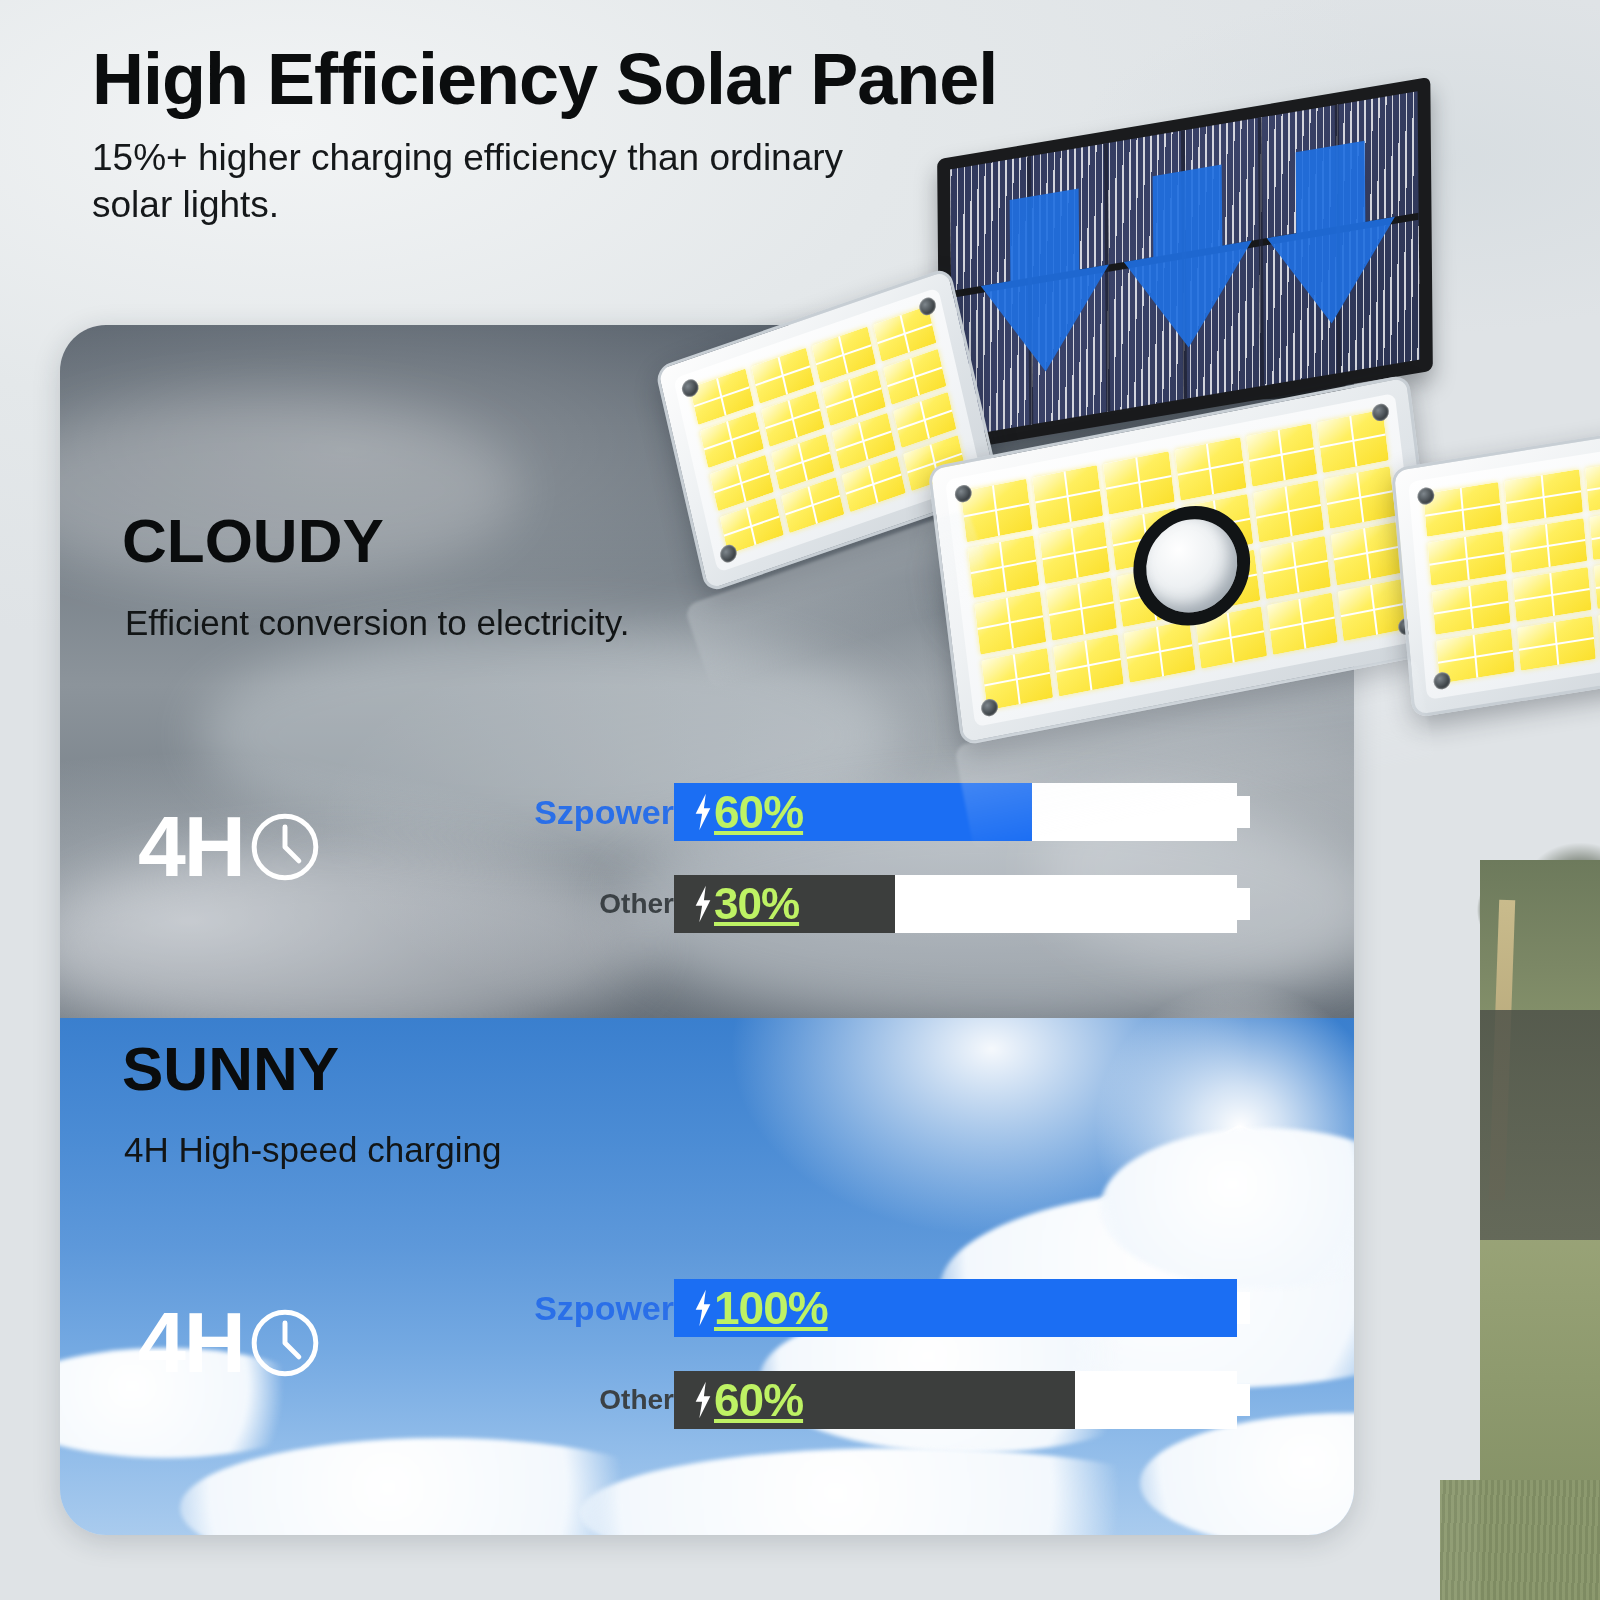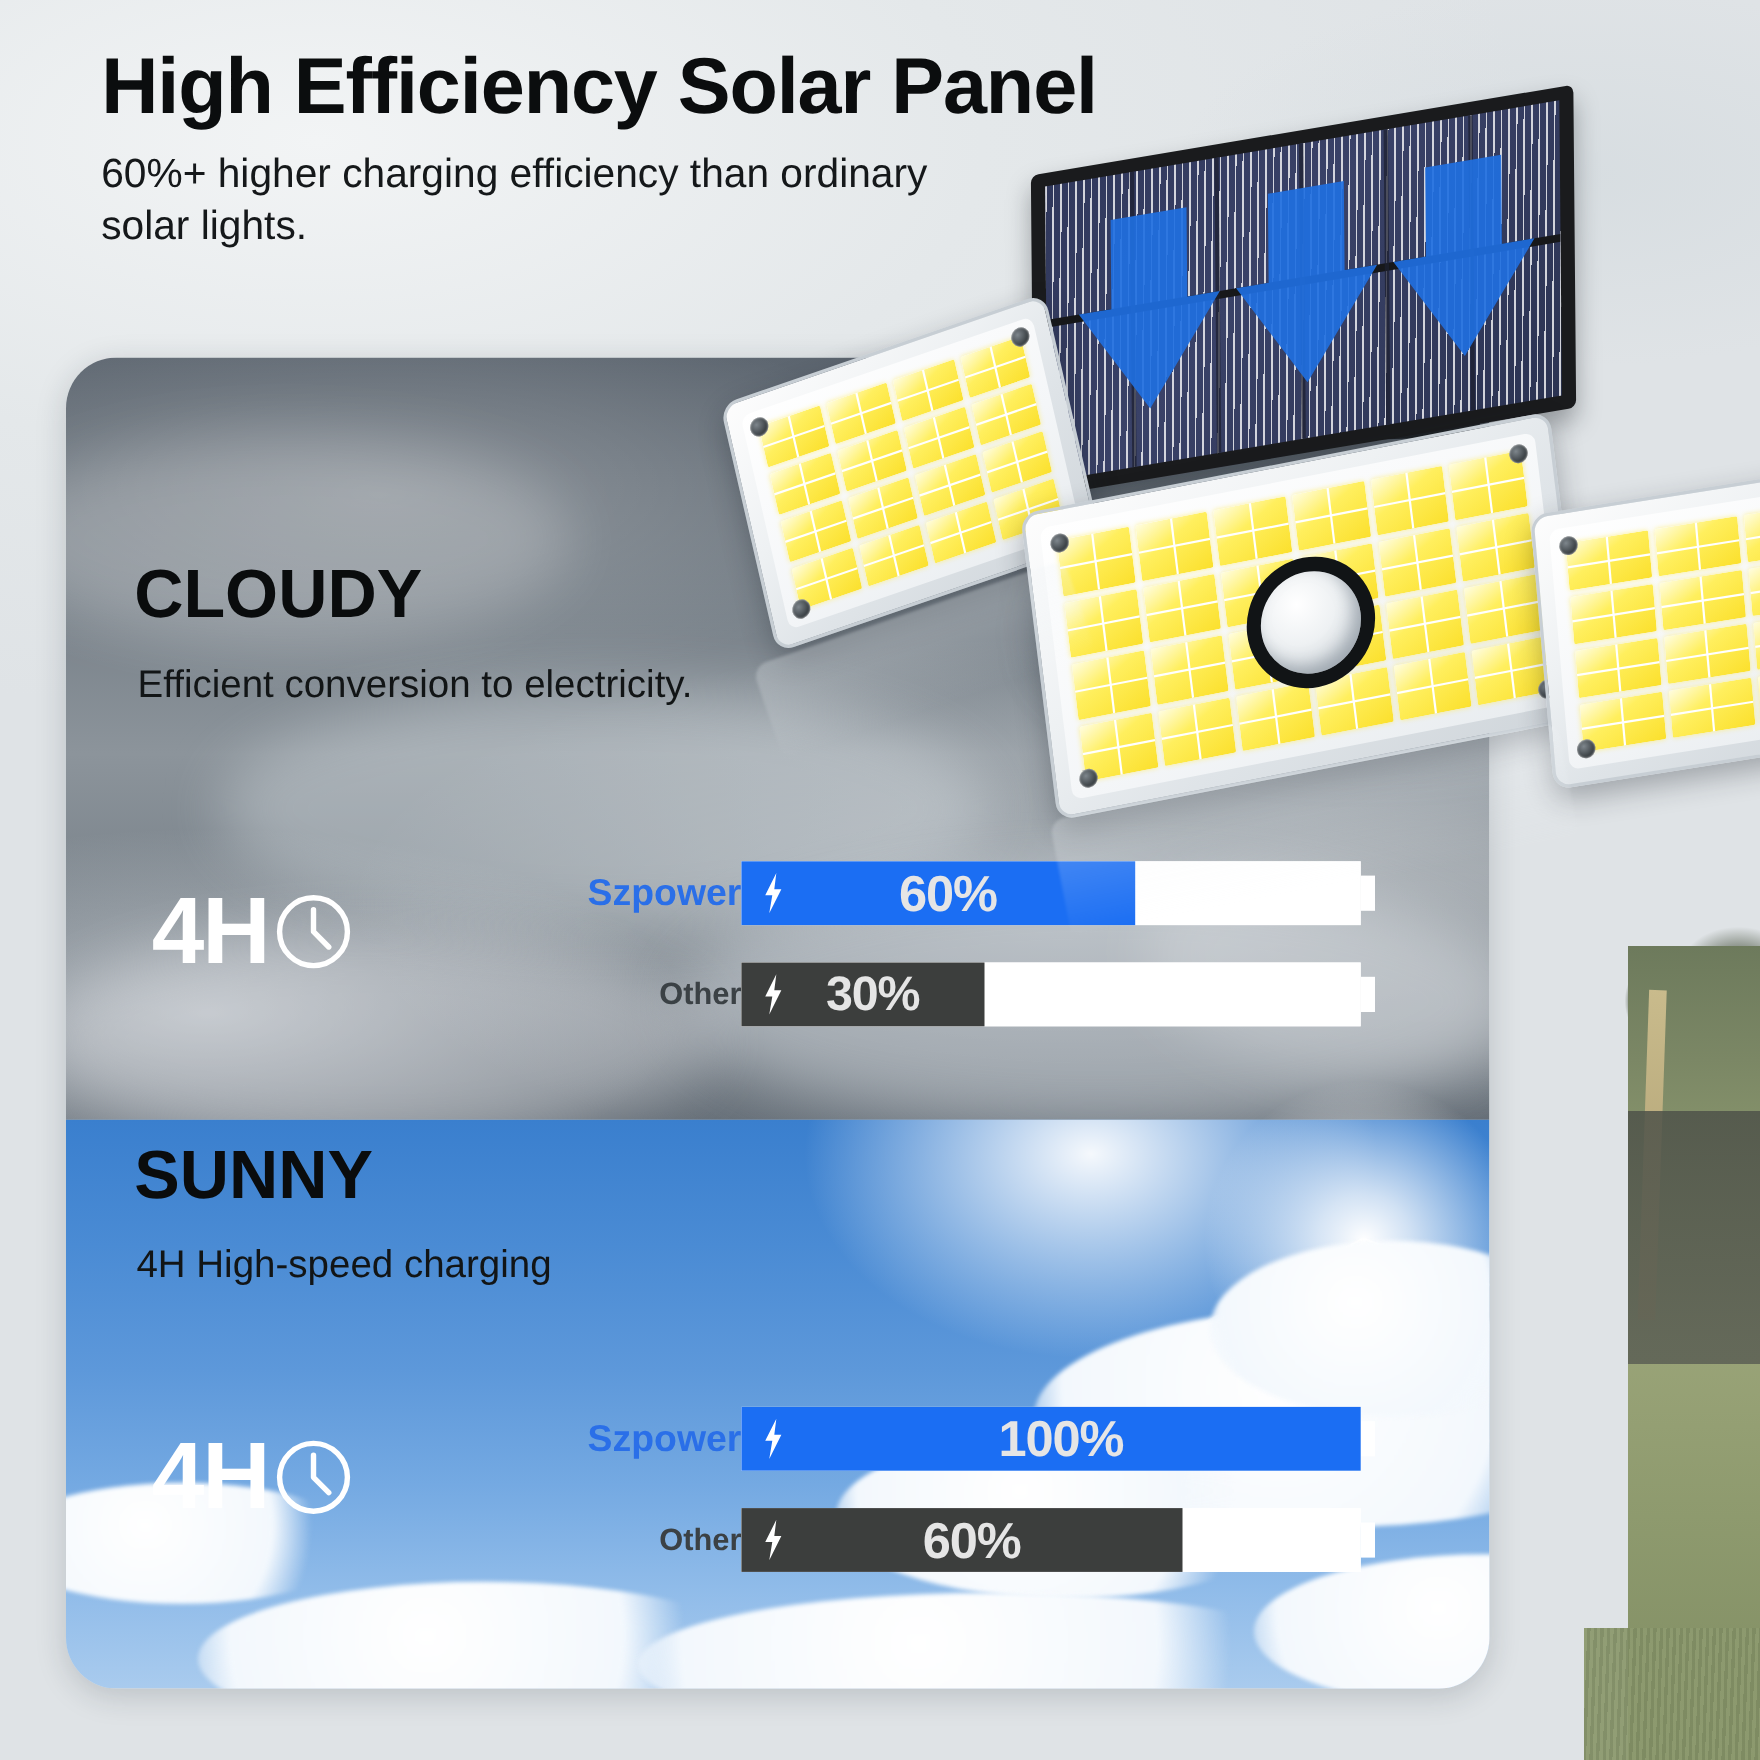--- a/index.html
+++ b/index.html
@@ -142,22 +142,22 @@
     background: #ffffff;
   }
   .battery-fill {
     position: absolute; left: 0; top: 0; height: 100%;
     display: flex; align-items: center; padding-left: 18px; padding-right: 22px;
   }
   .battery-fill.brand { background: #1b6ef3; }
   .battery-fill.dark  { background: #3c3e3d; }
   .bolt { width: 22px; height: 38px; flex: 0 0 auto; }
   .fill-val {
-    flex: 1; text-align: center; color: #e5e5e5; font-weight: 700;
-    font-size: 46px; line-height: 1; letter-spacing: -1px;
+    flex: 1; text-align: left; color: #bef264; font-weight: 700;
+    font-size: 46px; line-height: 1; letter-spacing: -1px; text-decoration: underline;
   }
   .fill-val.small { font-size: 44px; }
 
   
   .product { position: absolute; left: 650px; top: 115px; width: 950px; height: 680px; z-index: 7; }
 
   .panel-wrap { position: absolute; left: 285px; top: 5px; width: 500px; height: 290px;
     transform: rotate(-9.5deg) skewX(-9deg); }
   .panel-frame {
     position: absolute; inset: 0; background: #1a1b1d; border-radius: 7px;
@@ -225,21 +225,21 @@
 </head>
 <body>
 
 <div class="page-bg"></div>
 <div class="tree-row"></div>
 <div class="yard"></div>
 <div class="grass-strip"></div>
 
 <div class="header">
   <div class="title">High Efficiency Solar Panel</div>
-  <div class="subtitle">60%+ higher charging efficiency than ordinary solar lights.</div>
+  <div class="subtitle">15%+ higher charging efficiency than ordinary solar lights.</div>
 </div>
 
 <div class="card">
 
   <div class="half-cloudy">
     <div class="cloud-blob" style="left:-60px;  top:70px;  width:520px; height:190px; background:rgba(255,255,255,.20);"></div>
     <div class="cloud-blob" style="left:140px;  top:300px; width:700px; height:220px; background:rgba(240,244,247,.30);"></div>
     <div class="cloud-blob" style="left:560px;  top:470px; width:760px; height:230px; background:rgba(225,231,236,.38);"></div>
     <div class="cloud-blob" style="left:-30px;  top:520px; width:620px; height:200px; background:rgba(248,250,252,.30);"></div>
     <div class="cloud-blob" style="left:900px;  top:150px; width:560px; height:200px; background:rgba(108,117,126,.45);"></div>

